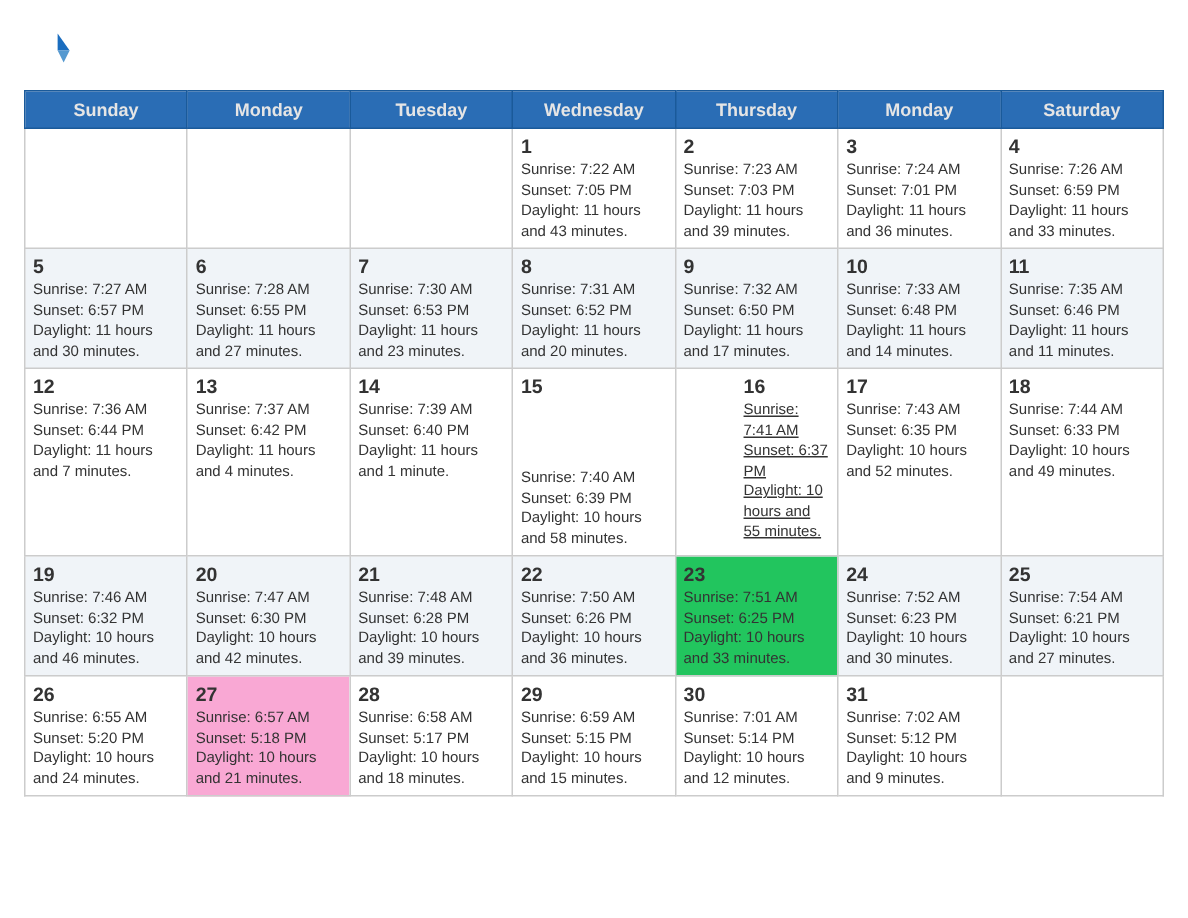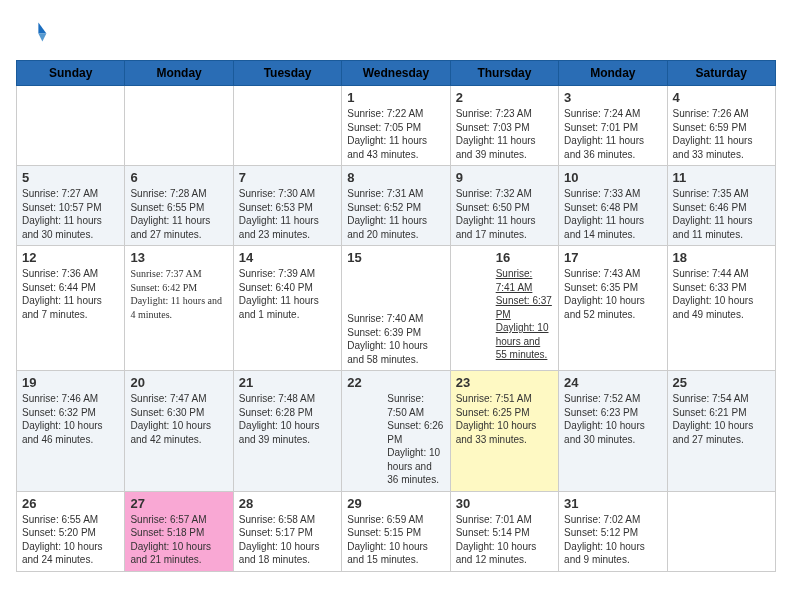--- a/index.html
+++ b/index.html
@@ -52,21 +52,21 @@
       font-size: 14px;
       color: #555;
     }
     table {
       width: 100%;
       border-collapse: collapse;
       font-size: 11px;
     }
     th {
       background: #2a6db5;
-      color: #000000;
+      color: #e5e5e5;
       text-align: center;
       padding: 5px 4px;
       font-size: 12px;
       font-weight: bold;
       border: 1px solid #1a5a9a;
     }
     td {
       border: 1px solid #ccc;
       vertical-align: top;
       padding: 4px 5px;
@@ -155,21 +155,21 @@
           <span class="day-num">4</span>
           <div class="day-info" style="white-space: pre-line;">Sunrise: 7:26 AM
 Sunset: 6:59 PM
 Daylight: 11 hours and 33 minutes.</div>
         </td>
       </tr>
       <tr>
         <td style="background: rgb(240, 244, 248);">
           <span class="day-num">5</span>
           <div class="day-info" style="white-space: pre-line;">Sunrise: 7:27 AM
-Sunset: 10:57 PM
+Sunset: 6:57 PM
 Daylight: 11 hours and 30 minutes.</div>
         </td>
         <td style="background: rgb(240, 244, 248);">
           <span class="day-num">6</span>
           <div class="day-info" style="white-space: pre-line;">Sunrise: 7:28 AM
 Sunset: 6:55 PM
 Daylight: 11 hours and 27 minutes.</div>
         </td>
         <td style="background: rgb(240, 244, 248);">
           <span class="day-num">7</span>
@@ -204,21 +204,21 @@
       </tr>
       <tr>
         <td style="background: rgb(255, 255, 255);">
           <span class="day-num">12</span>
           <div class="day-info" style="white-space: pre-line;">Sunrise: 7:36 AM
 Sunset: 6:44 PM
 Daylight: 11 hours and 7 minutes.</div>
         </td>
         <td style="background: rgb(255, 255, 255);">
           <span class="day-num">13</span>
-          <div class="day-info" style="white-space: pre-line; font-family: Liberation Serif, serif;">Sunrise: 7:37 AM
+          <div class="day-info" style="white-space: pre-line;">Sunrise: 7:37 AM
 Sunset: 6:42 PM
 Daylight: 11 hours and 4 minutes.</div>
         </td>
         <td style="background: rgb(255, 255, 255);">
           <span class="day-num">14</span>
           <div class="day-info" style="white-space: pre-line;">Sunrise: 7:39 AM
 Sunset: 6:40 PM
 Daylight: 11 hours and 1 minute.</div>
         </td>
         <td style="background: rgb(255, 255, 255);">
@@ -260,25 +260,25 @@
 Daylight: 10 hours and 42 minutes.</div>
         </td>
         <td style="background: rgb(240, 244, 248);">
           <span class="day-num">21</span>
           <div class="day-info" style="white-space: pre-line;">Sunrise: 7:48 AM
 Sunset: 6:28 PM
 Daylight: 10 hours and 39 minutes.</div>
         </td>
         <td style="background: rgb(240, 244, 248);">
           <span class="day-num">22</span>
-          <div class="day-info" style="white-space: pre-line; margin-left: 40px;">Sunrise: 7:50 AM
+          <div class="day-info" style="white-space: pre-line;">Sunrise: 7:50 AM
 Sunset: 6:26 PM
 Daylight: 10 hours and 36 minutes.</div>
         </td>
-        <td style="background: #fef9c3; margin-top: 42px;">
+        <td style="background: #22c55e; margin-top: 42px;">
           <span class="day-num">23</span>
           <div class="day-info" style="white-space: pre-line;">Sunrise: 7:51 AM
 Sunset: 6:25 PM
 Daylight: 10 hours and 33 minutes.</div>
         </td>
         <td style="background: rgb(240, 244, 248);">
           <span class="day-num">24</span>
           <div class="day-info" style="white-space: pre-line;">Sunrise: 7:52 AM
 Sunset: 6:23 PM
 Daylight: 10 hours and 30 minutes.</div>

